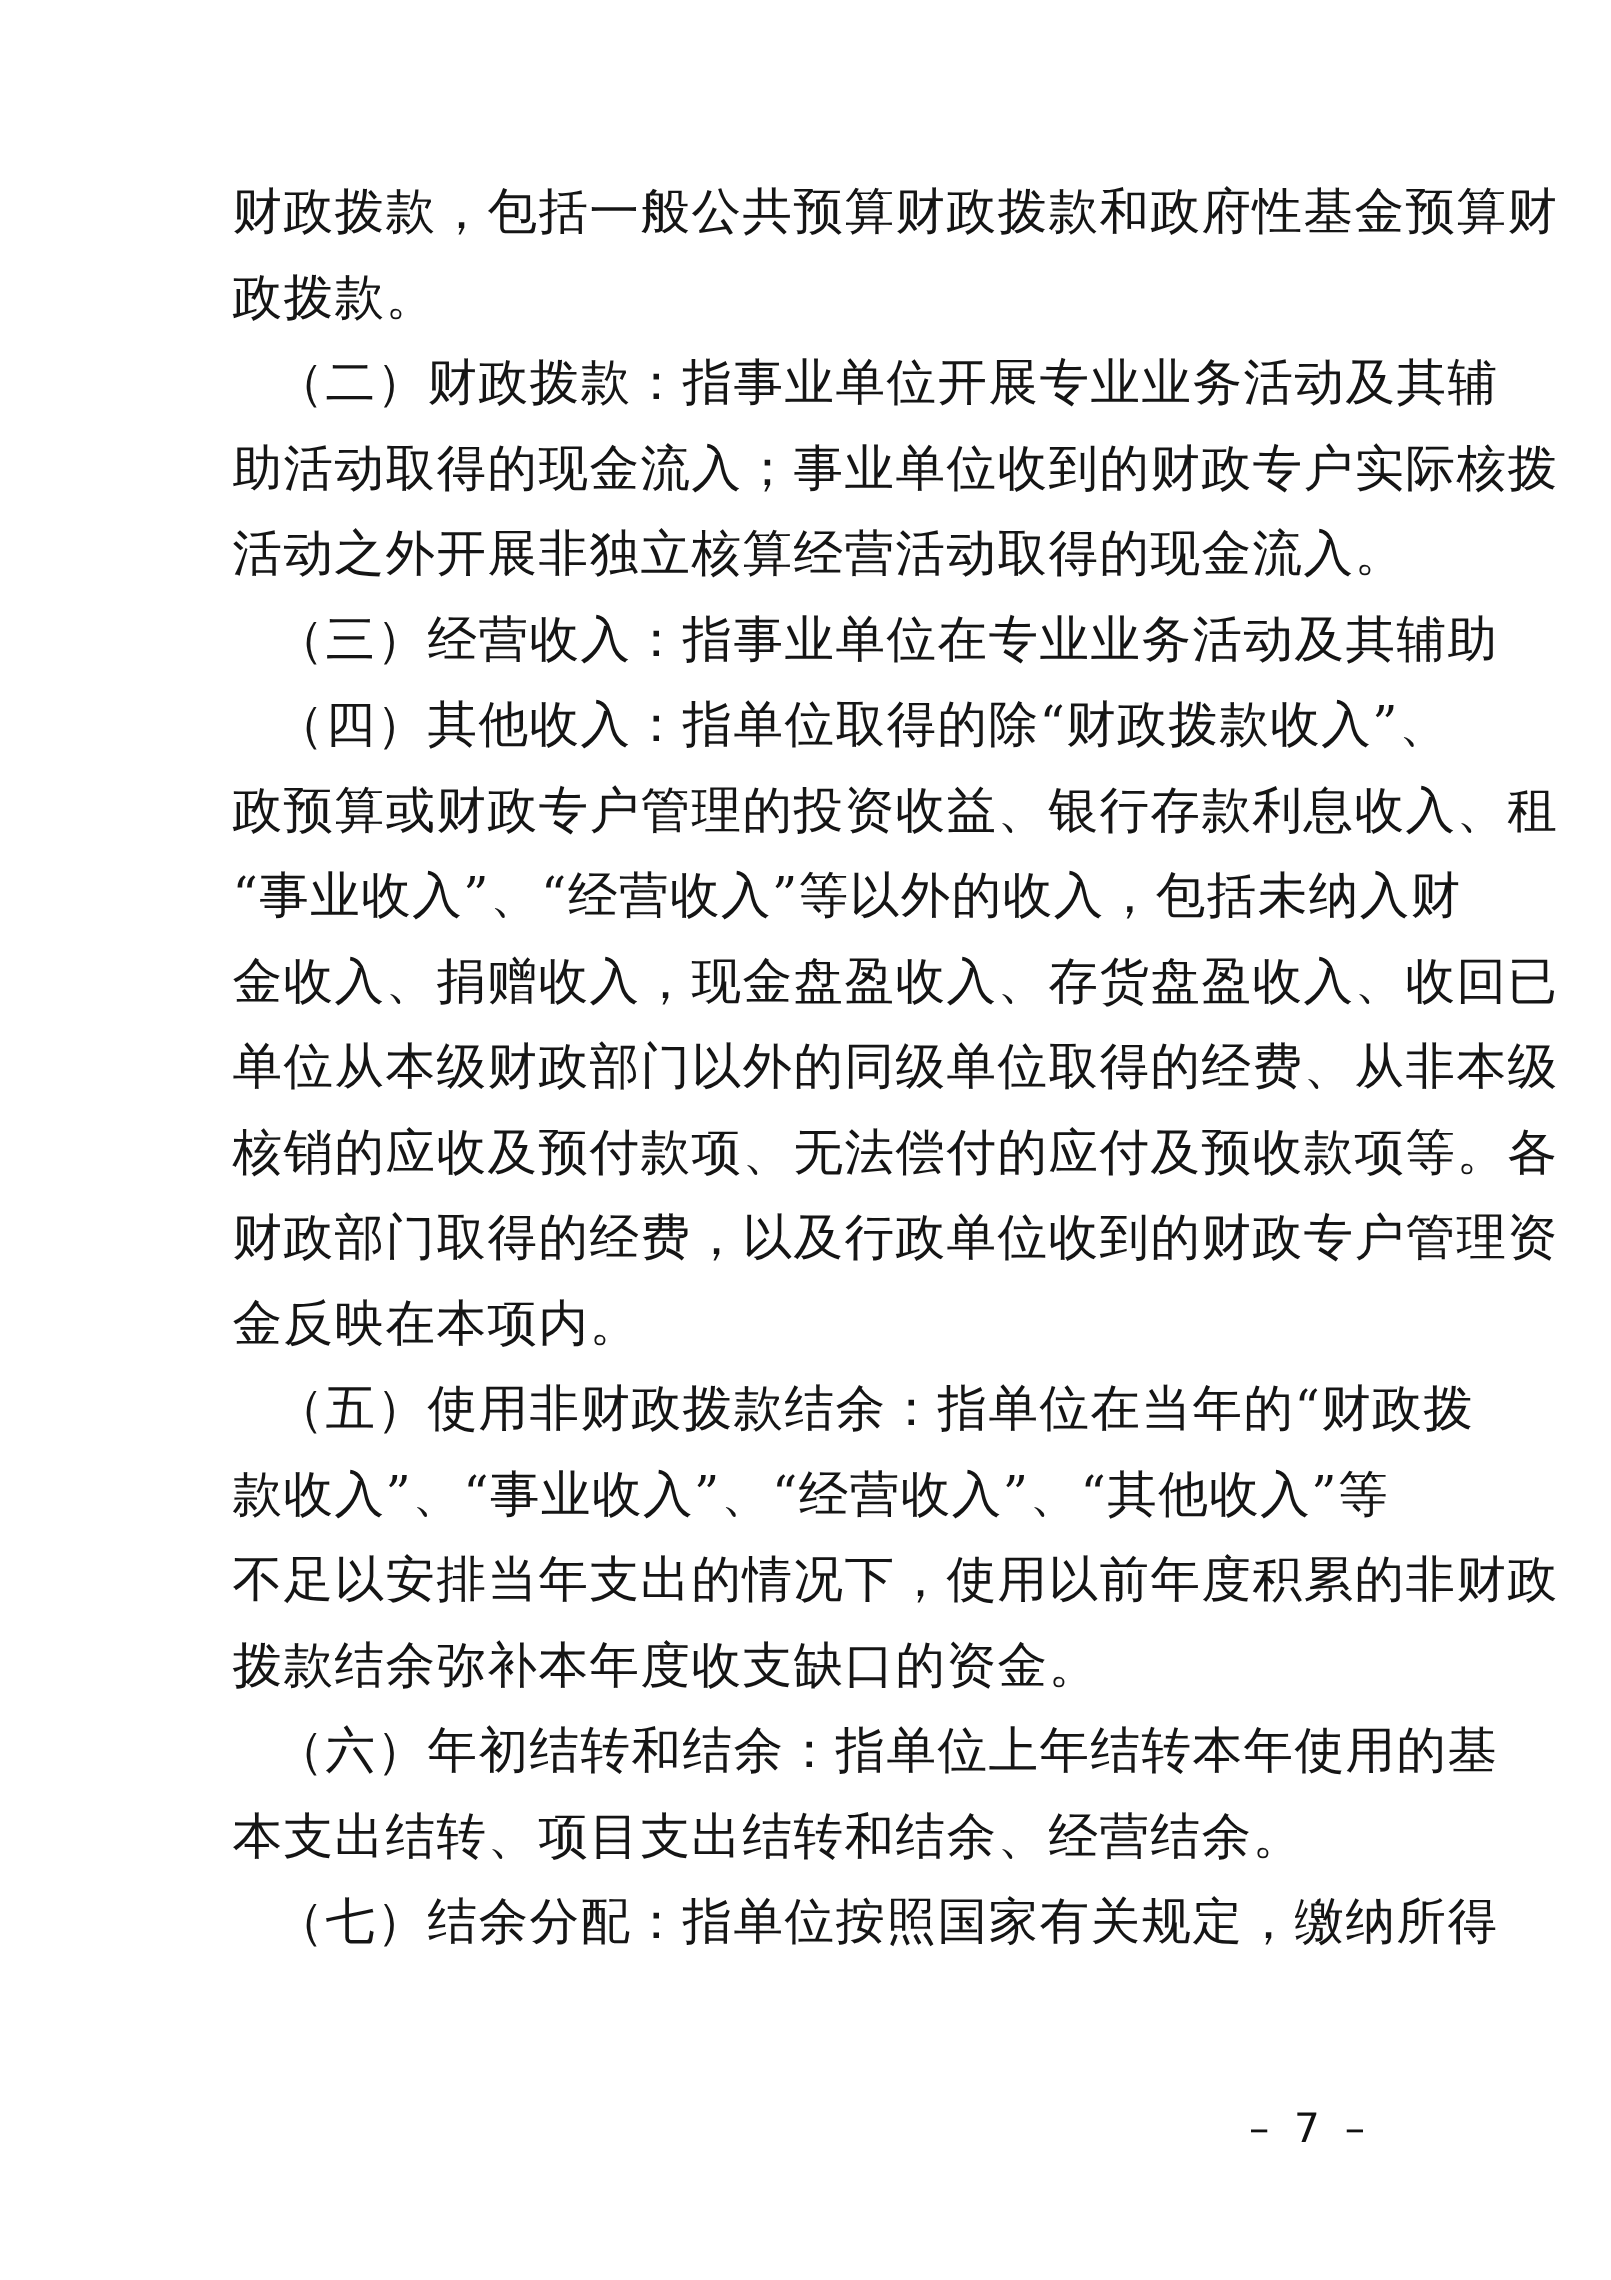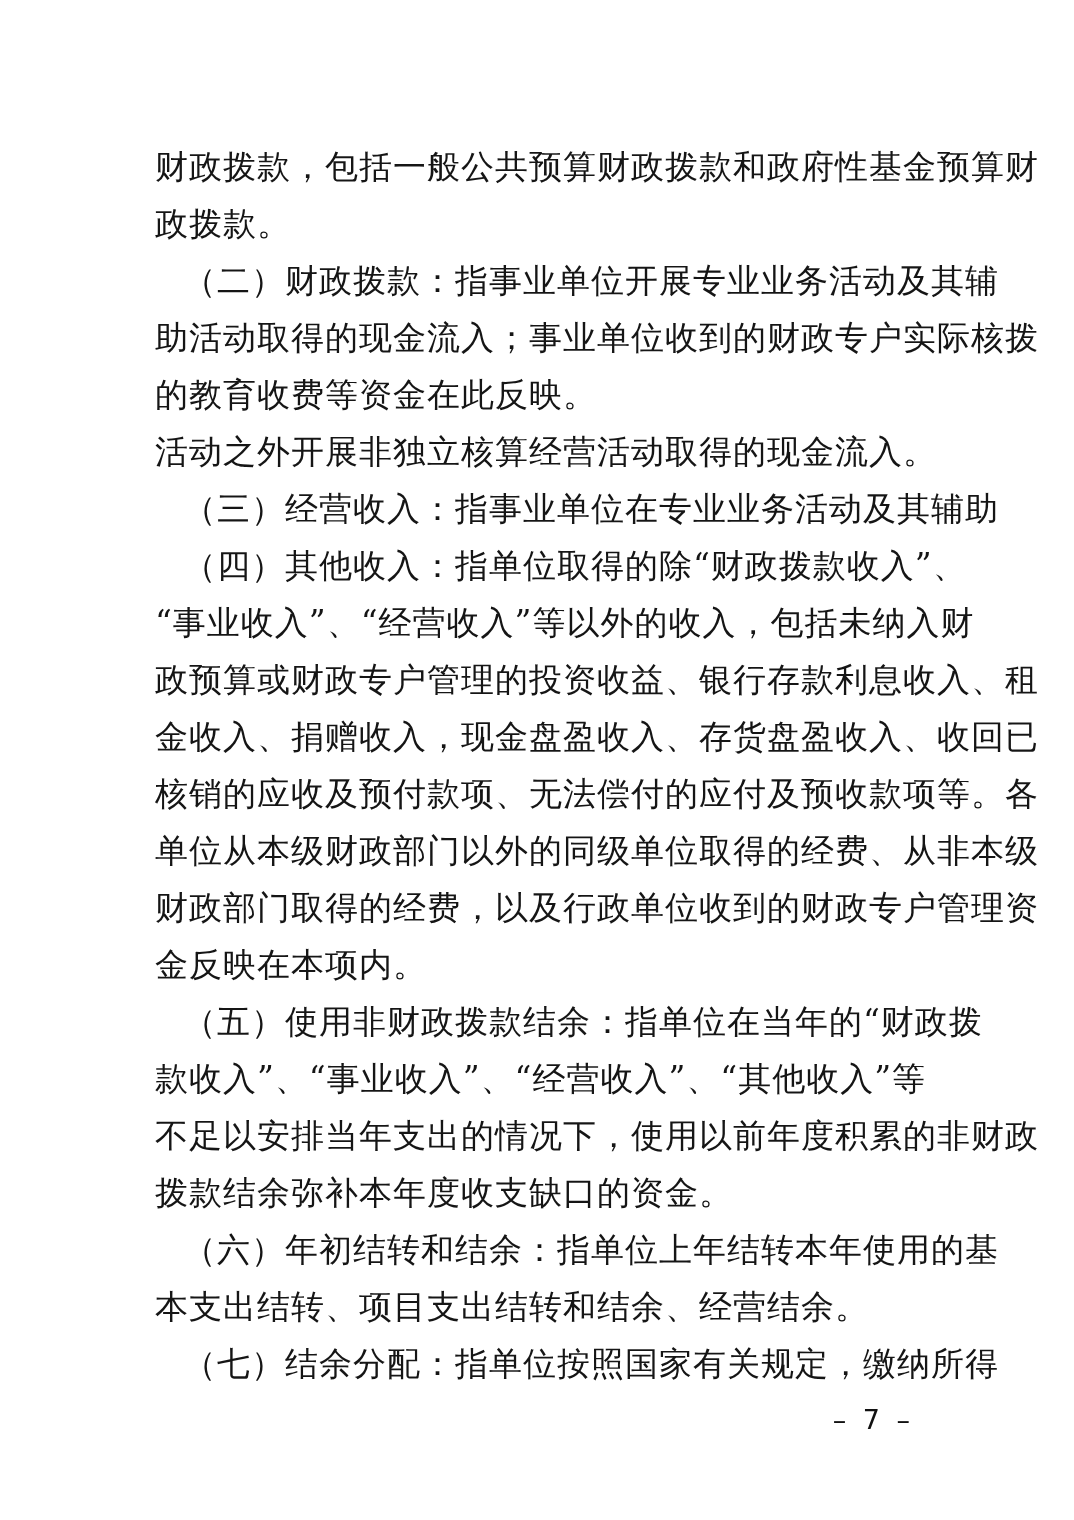--- a/index.html
+++ b/index.html
@@ -12,21 +12,21 @@
     width: 1074px;
     height: 1520px;
     background: #ffffff;
     color: #151515;
     font-family: "DejaVu Serif", "Liberation Serif", serif;
     overflow: hidden;
   }
   .content {
     position: absolute;
     left: 155px;
-    top: 138px;
+    top: 112px;
     width: 760px;
   }
   .line {
     height: 57px;
     line-height: 57px;
     font-size: 33px;
     letter-spacing: 1px;
     text-align: justify;
     text-align-last: justify;
     white-space: nowrap;
@@ -52,29 +52,28 @@
 </style>
 </head>
 <body>
 
 <div class="page">
   <div class="content">
     <div class="line">财政拨款，包括一般公共预算财政拨款和政府性基金预算财</div>
     <div class="line para-end">政拨款。</div>
     <div class="line indent">（二）财政拨款：指事业单位开展专业业务活动及其辅</div>
     <div class="line">助活动取得的现金流入；事业单位收到的财政专户实际核拨</div>
-    <div class="line para-end">的教育收费等资金在此反映。</div>
     <div class="line para-end">活动之外开展非独立核算经营活动取得的现金流入。</div>
     <div class="line indent">（三）经营收入：指事业单位在专业业务活动及其辅助</div>
     <div class="line indent">（四）其他收入：指单位取得的除“财政拨款收入”、</div>
+    <div class="line">政预算或财政专户管理的投资收益、银行存款利息收入、租</div>
     <div class="line">“事业收入”、“经营收入”等以外的收入，包括未纳入财</div>
-    <div class="line">政预算或财政专户管理的投资收益、银行存款利息收入、租</div>
     <div class="line">金收入、捐赠收入，现金盘盈收入、存货盘盈收入、收回已</div>
+    <div class="line">单位从本级财政部门以外的同级单位取得的经费、从非本级</div>
     <div class="line">核销的应收及预付款项、无法偿付的应付及预收款项等。各</div>
-    <div class="line">单位从本级财政部门以外的同级单位取得的经费、从非本级</div>
     <div class="line">财政部门取得的经费，以及行政单位收到的财政专户管理资</div>
     <div class="line para-end">金反映在本项内。</div>
     <div class="line indent">（五）使用非财政拨款结余：指单位在当年的“财政拨</div>
     <div class="line">款收入”、“事业收入”、“经营收入”、“其他收入”等</div>
     <div class="line">不足以安排当年支出的情况下，使用以前年度积累的非财政</div>
     <div class="line para-end">拨款结余弥补本年度收支缺口的资金。</div>
     <div class="line indent">（六）年初结转和结余：指单位上年结转本年使用的基</div>
     <div class="line para-end">本支出结转、项目支出结转和结余、经营结余。</div>
     <div class="line indent">（七）结余分配：指单位按照国家有关规定，缴纳所得</div>
   </div>

